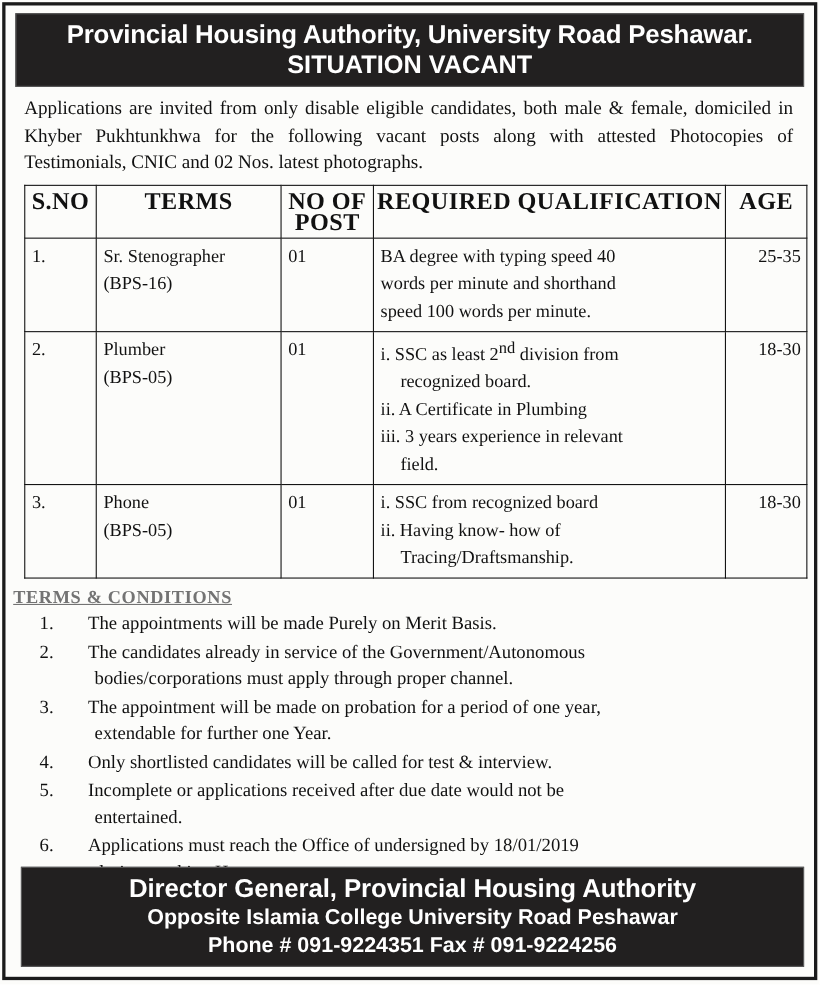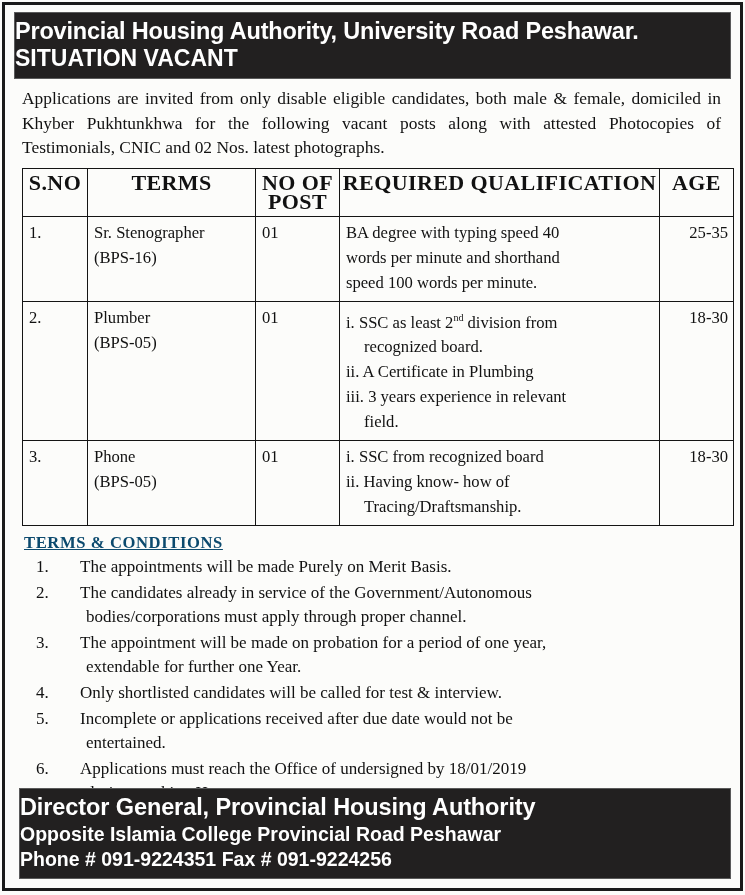--- a/index.html
+++ b/index.html
@@ -35,21 +35,21 @@
     top: 3px;
     right: 3px;
     bottom: 3px;
     background: #fcfcfa;
   }
 
   
   .band {
     background: #222020;
     color: #ffffff;
-    text-align: left;
+    text-align: center;
     font-family: "Liberation Sans", sans-serif;
     font-weight: bold;
     border: 1px solid #5a5a5a;
     box-sizing: border-box;
   }
   #header-band {
     margin: 4px 6px 0 6px;
     padding: 4px 0 6px 0;
   }
   #org-title {
@@ -107,31 +107,31 @@
     line-height: 25px;
   }
   td.c-sno  { text-align: left; padding-left: 9px; }
   td.c-post { text-align: left; }
   td.c-nop  { text-align: left; }
   td.c-age  { text-align: right; padding-left: 8px; }
   .post-line2 { display: block; }
   .qual-line { display: block; }
   .qual-line.indent { padding-left: 18px; }
   .qual-spaced { line-height: 28px; }
-  sup { font-size: 10px; vertical-align: super; }
+  sup { font-size: 15px; vertical-align: super; }
 
   
   #terms-heading {
-    margin: 7px 0 1px 16px;
+    margin: 7px 0 1px 4px;
     font-size: 16.6px;
     font-weight: bold;
     letter-spacing: 0.6px;
     text-decoration: underline;
     display: inline-block;
-    color: #0c4a6e;
+    color: #737373;
   }
   #terms-list {
     margin: 0 16px 0 18px;
     padding: 0;
     list-style: none;
     color: #111;
   }
   #terms-list li {
     position: relative;
     padding-left: 54px;
@@ -329,19 +329,19 @@
         </li>
       </ul>
 
       <div id="bottom-row">
         <div id="url-line"><span>from</span><span class="link">http://www.housingkp.gov.pk/pha.php</span></div>
         <div id="inf-code">INF(P)40</div>
       </div>
 
       <div id="footer-band" class="band">
         <div id="footer-line1">Director General, Provincial Housing Authority</div>
-        <div id="footer-line2">Opposite Islamia College Provincial Road Peshawar</div>
+        <div id="footer-line2">Opposite Islamia College University Road Peshawar</div>
         <div id="footer-line3">Phone # 091-9224351 Fax # 091-9224256</div>
       </div>
 
     </div>
   </div>
 </div>
 
 </body></html>

